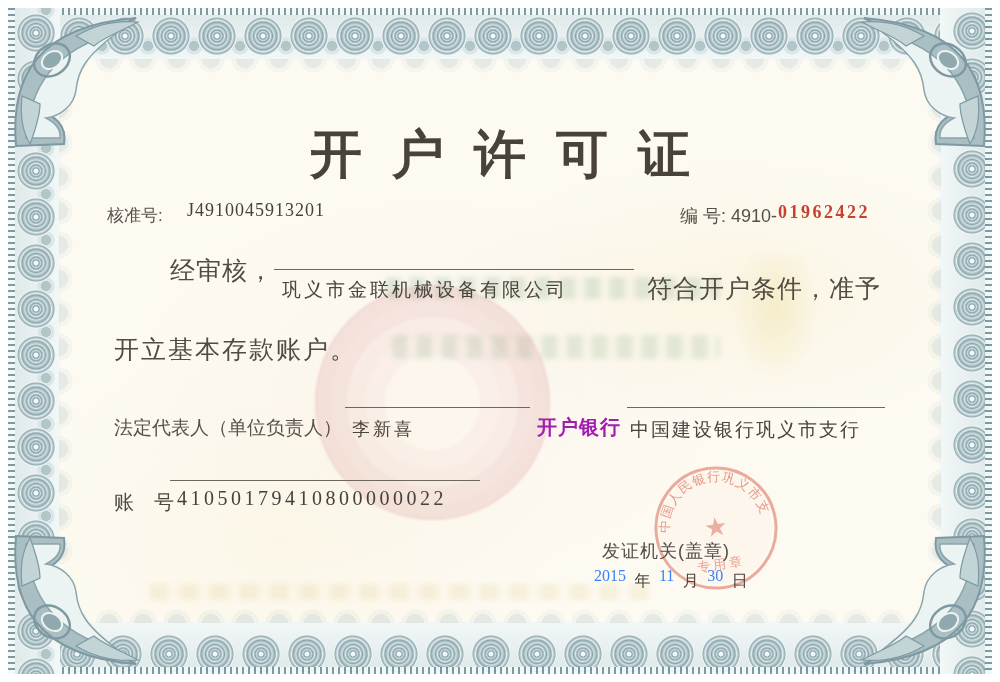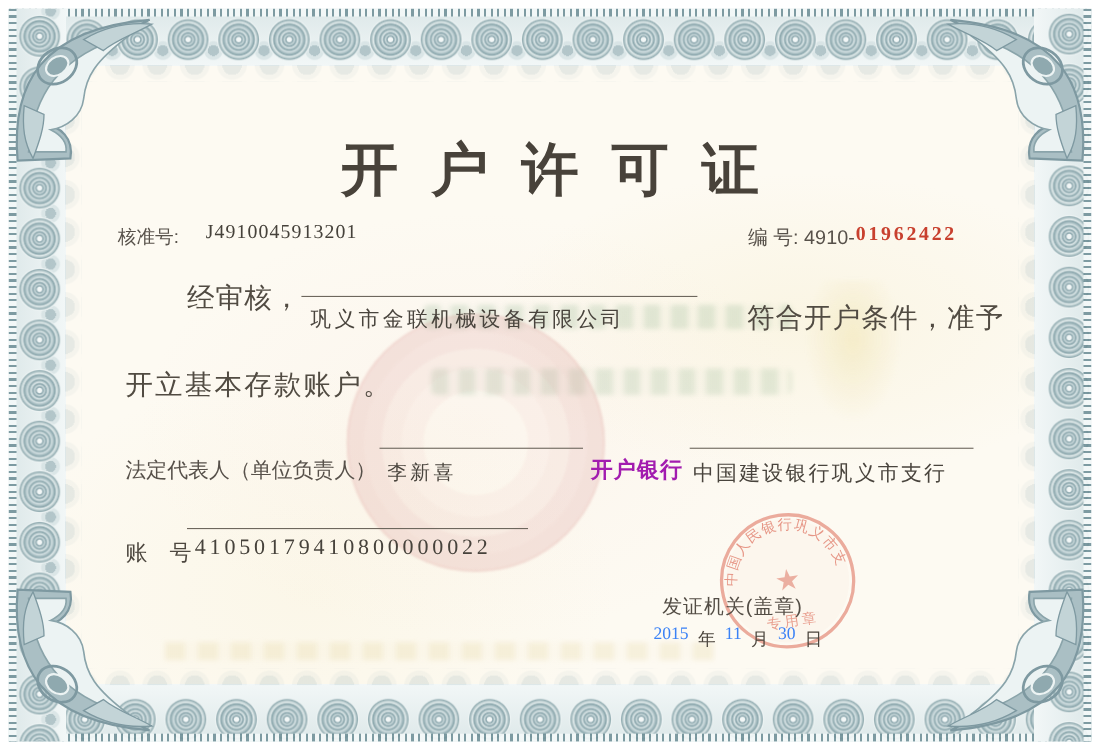--- a/index.html
+++ b/index.html
@@ -145,21 +145,21 @@
   <div class="abs title">开户许可证</div>
 
   <div class="abs lbl" style="left:107px;top:170px;">核准号:</div>
   <div class="abs num" style="left:187px;top:166px;font-size:18px;letter-spacing:1px;text-align:right;">J4910045913201</div>
   <div class="abs lbl" style="left:680px;top:170px;font-size:18px;">编 号: 4910-</div>
   <div class="abs num red" style="left:778px;top:168px;font-size:18px;">01962422</div>
 
   <div class="abs big" style="left:170px;top:220px;">经审核，</div>
   <div class="abs val" style="left:282px;top:243px;letter-spacing:3px;text-align:right;">巩义市金联机械设备有限公司</div>
   <div class="uline" style="left:274px;top:269px;width:360px;"></div>
-  <div class="abs big" style="left:679px;top:238px;">符合开户条件，准予</div>
+  <div class="abs big" style="left:647px;top:238px;">符合开户条件，准予</div>
 
   <div class="abs big" style="left:114px;top:299px;letter-spacing:2px;">开立基本存款账户。</div>
 
   <div class="abs lbl" style="left:114px;top:381px;font-size:19px;">法定代表人（单位负责人）</div>
   <div class="abs val" style="left:352px;top:383px;font-size:18px;letter-spacing:3px;">李新喜</div>
   <div class="uline" style="left:345px;top:407px;width:185px;"></div>
   <div class="abs lbl" style="left:537px;top:380px;font-size:20px;font-weight:bold;letter-spacing:1px;color:#a21caf;">开户银行</div>
   <div class="abs val" style="left:630px;top:383px;letter-spacing:2px;">中国建设银行巩义市支行</div>
   <div class="uline" style="left:627px;top:407px;width:258px;"></div>
 

